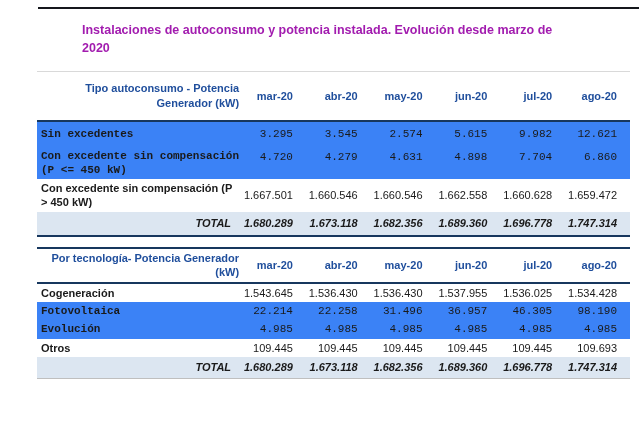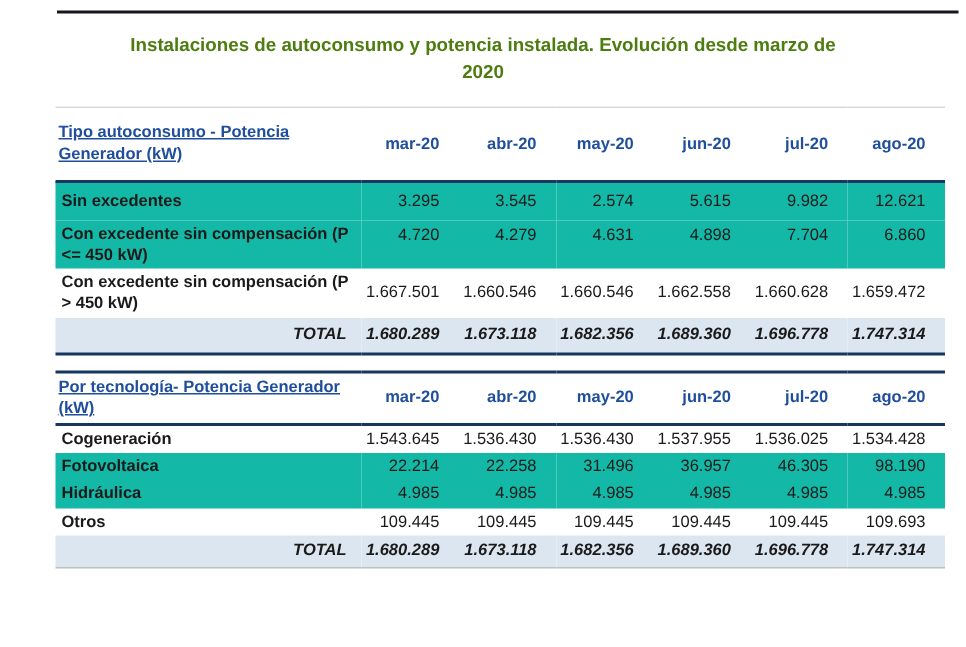--- a/index.html
+++ b/index.html
@@ -2,44 +2,44 @@
 <html><head>
 <meta charset="utf-8">
 <style>
   html,body { margin:0; padding:0; background:#fff; }
   .page {
     width:644px; height:431px; background:#ffffff; overflow:hidden;
     font-family:"Liberation Sans", sans-serif; color:#1a1a1a; position:relative;
   }
   .rule-top { margin:7px 0 0 38px; width:601px; height:2px; background:#15171c; }
   .title {
-    margin:13px auto 0 auto; width:480px; text-align:center;
-    font-weight:bold; font-size:12.5px; line-height:1.42; color:#4d7c0f;
+    margin:13px auto 0 auto; width:480px; 
+    font-weight:bold; font-size:12.5px; line-height:1.42; color:#a21caf;
   }
   .tblwrap { margin-left:37px; width:593px; }
   table.tbl {
     border-collapse:collapse; table-layout:fixed; width:593px;
     font-size:11px; color:#1a1a1a;
   }
   col.c0 { width:204px; }
   col.cm { width:64.8px; }
   tr.hdr th {
     color:#1F4E9C; font-weight:bold; vertical-align:middle;
     border-bottom:2px solid #17375E; background:#fff;
   }
-  th.hlbl { text-align:left; line-height:1.3; padding:2px 2px;text-decoration:underline; }
+  th.hlbl { text-align:right; line-height:1.3; padding:2px 2px; }
   th.hmon { text-align:right; padding-right:13px; }
   .t1 { margin-top:13px; }
   .t1 tr.hdr th { height:44px; border-top:1px solid #d9d9d9; }
   .t2 tr.hdr th { height:29px; border-top:2px solid #17375E; }
   td.lbl { font-weight:bold; text-align:left; padding:2px 2px 2px 4px; line-height:1.3; vertical-align:middle; }
   td.val { text-align:right; padding:2px 13px 2px 2px; vertical-align:middle; }
   .t1 tbody td { height:21px; }
   .t2 tbody td { height:14px; }
-  tr.shade td { background:#14b8a6; }
+  tr.shade td { background:#3b82f6;font-family:Liberation Mono, monospace; }
   tr.vtop td.val { vertical-align:top; padding-top:4px; }
   tr.total td {
     font-weight:bold; font-style:italic; background:#DCE6F1; height:19px;
   }
   .t2 tr.total td { height:17px; }
   tr.total td.lbl { text-align:right; padding-right:10px; }
   .t1 tr.total td { border-bottom:2px solid #17375E; }
   .t2 tr.total td { border-bottom:1px solid #bfbfbf; }
   .gap { height:10px; }
 </style>
@@ -151,21 +151,21 @@
         <tr class="shade">
           <td class="lbl">Fotovoltaica</td>
           <td class="val">22.214</td>
           <td class="val">22.258</td>
           <td class="val">31.496</td>
           <td class="val">36.957</td>
           <td class="val">46.305</td>
           <td class="val">98.190</td>
         </tr>
         <tr class="shade">
-          <td class="lbl">Hidráulica</td>
+          <td class="lbl">Evolución</td>
           <td class="val">4.985</td>
           <td class="val">4.985</td>
           <td class="val">4.985</td>
           <td class="val">4.985</td>
           <td class="val">4.985</td>
           <td class="val">4.985</td>
         </tr>
         <tr>
           <td class="lbl">Otros</td>
           <td class="val">109.445</td>

